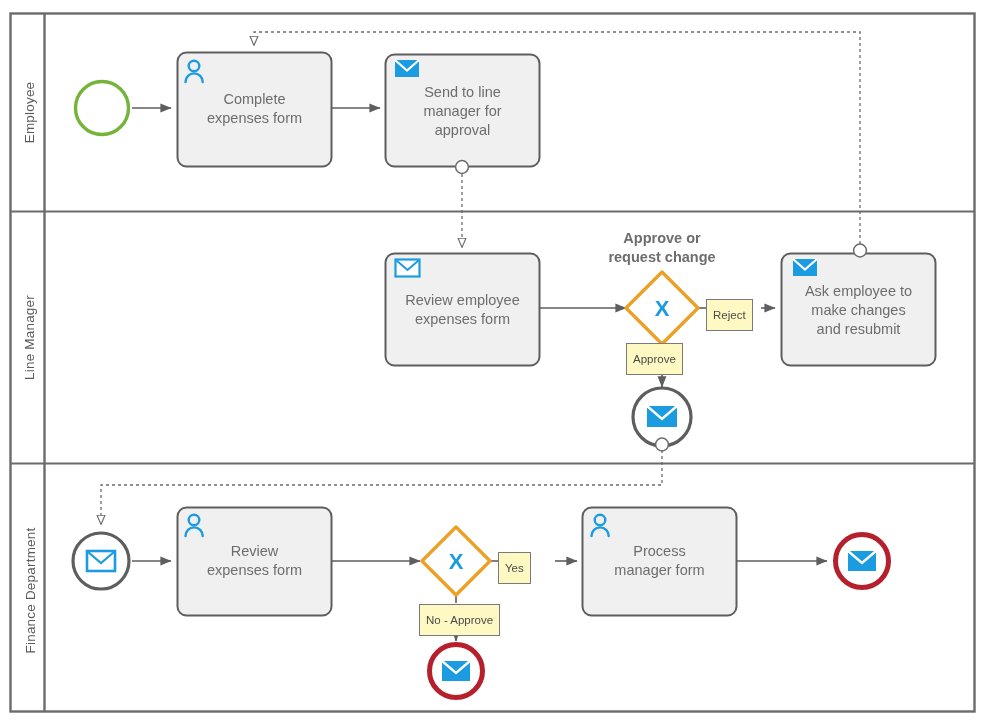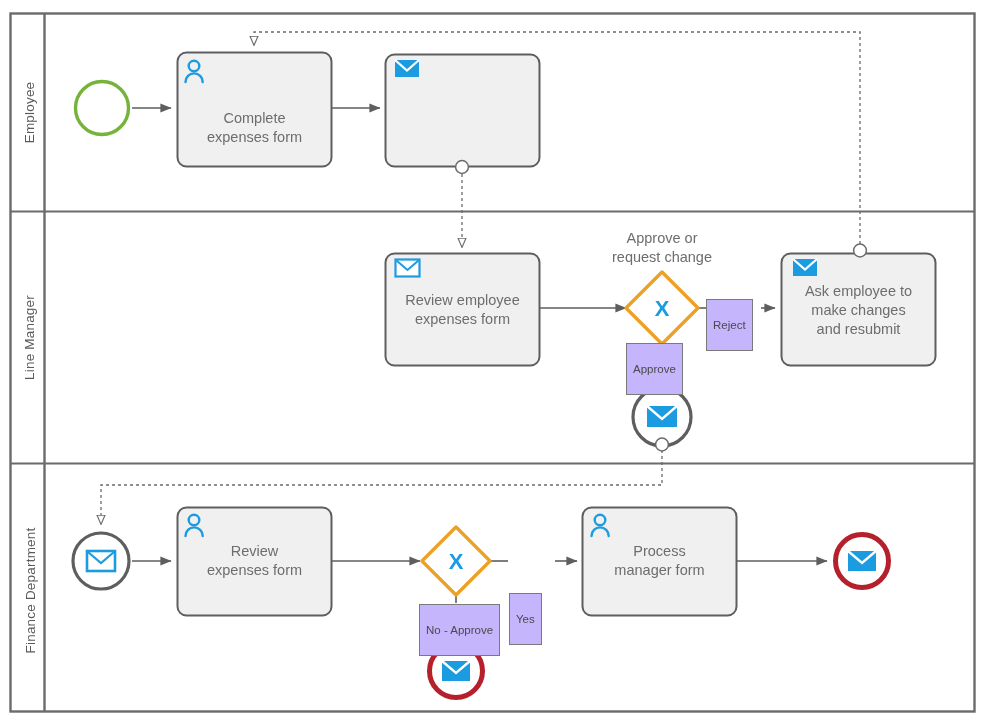--- a/index.html
+++ b/index.html
@@ -29,23 +29,23 @@
     font-size:14.5px;
     line-height:19px;
     white-space:pre-line;
   }
   .flow-label{
     position:absolute;
     text-align:center;
     color:#4a4a4a;
     font-size:11.5px;
     line-height:14px;
-    background:#c4b5fd;
+    background:#fef9c3;
     border:1px solid #7a7a7a;
-    padding:18px 6px;
+    padding:8px 6px;
     box-sizing:border-box;
     white-space:nowrap;
   }
 </style>
 </head>
 <body>
 
 <div id="stage">
 
   <svg width="984" height="728">
@@ -183,33 +183,36 @@
         <rect x="848" y="551" width="28" height="20" fill="#1b9be0"></rect>
         <path d="M 848 551 L 862 563 L 876 551" fill="none" stroke="#ffffff" stroke-width="2.4"></path>
       </g>
     </g>
   </svg>
 
   <div class="lane-label" style="left:-26px;top:105px;width:110px;transform:rotate(-90deg);text-align:center;">Employee</div>
   <div class="lane-label" style="left:-28px;top:330px;width:115px;transform:rotate(-90deg);text-align:center;">Line Manager</div>
   <div class="lane-label" style="left:-45px;top:583px;width:150px;transform:rotate(-90deg);text-align:center;">Finance Department</div>
 
-  <div class="node-label" style="left:178px;top:90px;width:153px;margin-top:19px;">Complete
+  <div class="node-label" style="left:178px;top:90px;width:153px;">Complete
 expenses form</div>
+  <div class="node-label" style="left:386px;top:83px;width:153px;">Send to line
+manager for
+approval</div>
   <div class="node-label" style="left:386px;top:291px;width:153px;">Review employee
 expenses form</div>
   <div class="node-label" style="left:782px;top:282px;width:153px;">Ask employee to
 make changes
 and resubmit</div>
   <div class="node-label" style="left:178px;top:542px;width:153px;">Review
 expenses form</div>
   <div class="node-label" style="left:583px;top:542px;width:153px;">Process
 manager form</div>
 
-  <div class="free-label" style="left:572px;top:229px;width:180px;">Approve or
+  <div class="free-label" style="left:572px;top:229px;width:180px;font-weight:bold;">Approve or
 request change</div>
 
   <div class="flow-label" style="left:706px;top:299px;">Reject</div>
   <div class="flow-label" style="left:626px;top:343px;">Approve</div>
-  <div class="flow-label" style="left:509px;top:552px;margin-top:41px;">Yes</div>
+  <div class="flow-label" style="left:498px;top:552px;">Yes</div>
   <div class="flow-label" style="left:419px;top:604px;">No - Approve</div>
 
 </div>
 
 </body></html>

